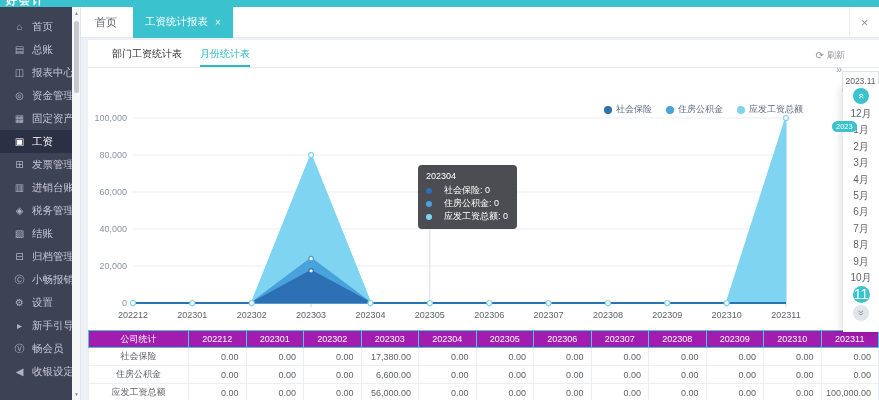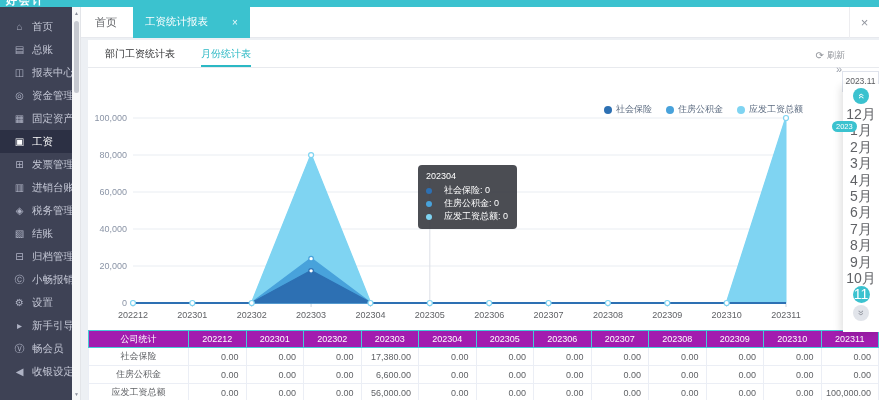--- a/index.html
+++ b/index.html
@@ -22,27 +22,27 @@
   
   .side-scroll { position:absolute; left:72px; top:7px; width:9px; bottom:0; background:#f6f7f8; border-right:1px solid #e3e5e9; }
   .sb-arrow { position:absolute; left:0; width:9px; text-align:center; font-size:5px; color:#8a8f9b; }
   .sb-arrow.up { top:3px; } .sb-arrow.down { bottom:3px; }
   .sb-thumb { position:absolute; left:2px; top:14px; width:5px; height:72px; background:#c6c9d0; border-radius:3px; }
 
   
   .main { position:absolute; left:81px; top:7px; right:0; bottom:0; background:#edf0f4; }
   .tabbar { position:absolute; left:0; top:0; right:0; height:31px; background:#fff; border-bottom:1px solid #e7e9ee; display:flex; align-items:center; }
   .tab-home { margin-left:14px; font-size:11px; color:#606266; cursor:pointer; }
-  .tab-active { margin-left:16px; height:31px; padding:0 12px; background:#3bc2cf; color:#fff; font-size:10.5px; display:flex; align-items:center; gap:24px; cursor:pointer; }
+  .tab-active { margin-left:16px; height:31px; padding:0 12px; background:#3bc2cf; color:#fff; font-size:10.5px; display:flex; align-items:center; gap:7px; cursor:pointer; }
   .tab-x { font-size:10px; opacity:.9; }
   .flex1 { flex:1; }
   .win-close { width:30px; height:31px; border-left:1px solid #ededf0; color:#8f939c; font-size:13px; display:flex; align-items:center; justify-content:center; cursor:pointer; }
 
   .card { position:absolute; left:7px; top:33px; right:0; bottom:0; background:#fff; overflow:hidden; }
-  .subtabs { height:28px; border-bottom:1px solid #e8eaee; display:flex; gap:26px; padding-left:17px; }
+  .subtabs { height:28px; border-bottom:1px solid #e8eaee; display:flex; gap:18px; padding-left:24px; }
   .subtab { font-size:10px; color:#303133; line-height:27px; cursor:pointer; }
   .subtab.active { color:#2bb8c4; border-bottom:2px solid #2bb8c4; }
   .refresh { position:absolute; right:34px; top:9px; font-size:9px; color:#909399; display:flex; align-items:center; gap:3px; cursor:pointer; }
   .r-icon { font-size:10px; }
 
   .filters { margin-top:9px; padding-left:12px; display:flex; align-items:center; height:26px; }
   .f-label { font-size:10px; color:#606266; }
   .select { margin-left:8px; width:160px; height:24px; border:1px solid #dcdfe6; border-radius:4px; position:relative;
     font-size:10px; color:#606266; line-height:22px; padding-left:10px; cursor:pointer; background:#fff; }
   .chev { position:absolute; right:8px; top:0; color:#c0c4cc; font-size:9px; }
@@ -72,21 +72,21 @@
     font-size:8.5px; color:#606266; text-align:center; line-height:19px; cursor:pointer; z-index:6; }
   .dp-panel { position:absolute; right:0; top:77px; width:36px; height:248px; background:#fff;
     box-shadow:-2px 2px 8px rgba(0,0,0,.13); z-index:6; display:flex; flex-direction:column; align-items:center; padding-top:4px; }
   .dp-circle { width:16px; height:16px; border-radius:50%; display:flex; align-items:center; justify-content:center; cursor:pointer; flex:none; }
   .dp-circle.up { background:#3bc2cf; }
   .dp-circle.down { background:#e1e4ea; margin-top:2px; }
   .dbl-chev { font-size:10px; line-height:1; }
   .dbl-chev.up { color:#fff; transform:rotate(90deg); }
   .dbl-chev.down { color:#8f939c; transform:rotate(-90deg); }
   .dp-months { margin-top:2px; }
-  .dp-month { height:16.4px; line-height:16.4px; font-size:14px; color:#606266; text-align:center; cursor:pointer; width:36px; }
+  .dp-month { height:16.4px; line-height:16.4px; font-size:10px; color:#606266; text-align:center; cursor:pointer; width:36px; }
   .dp-month.sel { height:17px; width:17px; line-height:17px; border-radius:50%; background:#3bc2cf; color:#fff; font-size:14px; margin:0 auto; }
   .dp-year { position:absolute; left:-11px; top:37px; background:#3bc2cf; color:#fff; font-size:7.5px;
     padding:1px 4px; border-radius:8px; line-height:9px; }
 </style>
 </head>
 <body>
 
 <div class="topbar">
   <span class="logo">好会计</span>
 </div>

